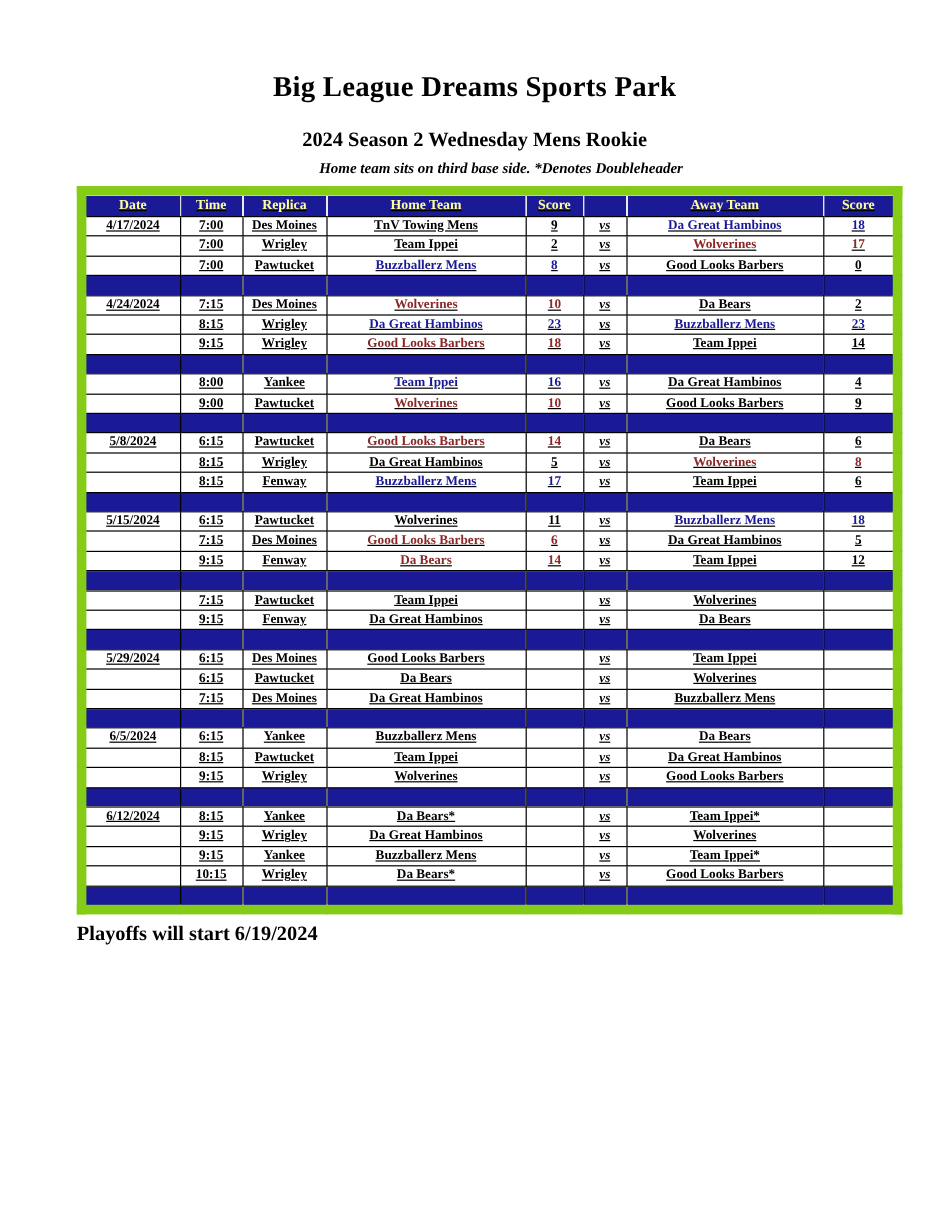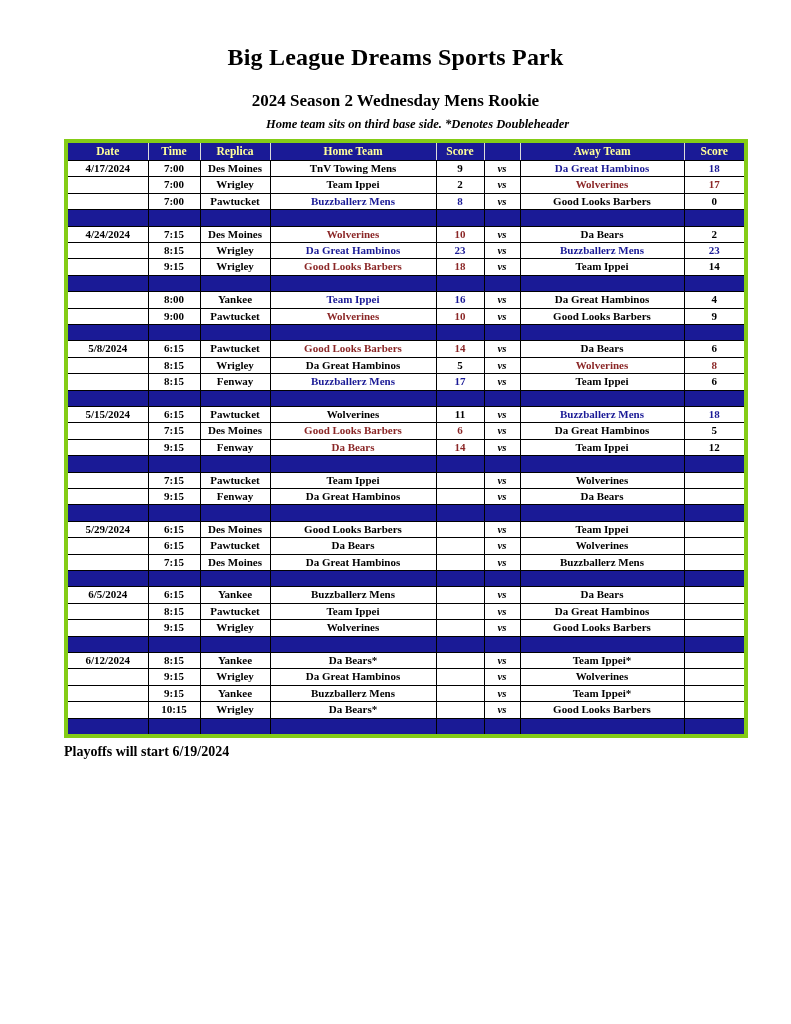--- a/index.html
+++ b/index.html
@@ -3,33 +3,34 @@
 <meta charset="utf-8">
 <style>
   html,body { margin:0; padding:0; background:#ffffff; }
   .page {
     width:791px; height:1024px; position:relative;
     background:#ffffff; overflow:hidden;
     font-family:"Liberation Serif", serif;
     color:#000;
   }
   .title {
-    margin:0; padding-top:44px;
+    margin:0; padding-top:60px;
     text-align:center; font-size:24px; font-weight:bold; letter-spacing:0.2px;
   }
   .subtitle {
     margin:20px 0 0; text-align:center; font-size:17px; font-weight:bold;
   }
   .note {
     margin-top:6px; text-align:center; font-size:12.5px; font-weight:bold; font-style:italic;padding-left:44px;
   }
   table.sched {
     margin:7px 0 0 64px; width:680px;
     border-collapse:collapse; table-layout:fixed;
-    border:4px solid #84cc16;
+    border:8px solid #84cc16;
+    text-decoration:underline;
   }
   table.sched th, table.sched td {
     border:1px solid #000;
     padding:0; text-align:center; vertical-align:middle;
     font-weight:bold; font-size:11px; line-height:15.4px; height:15.4px;
     overflow:hidden; white-space:nowrap;
     background:#ffffff;
   }
   table.sched thead th {
     background:var(--navy); color:var(--hdrtext);
@@ -39,21 +40,21 @@
   }
   table.sched thead th:first-child { border-left:2px solid #000; }
   table.sched thead th:last-child  { border-right:2px solid #000; }
   tr.sep td { background:var(--navy); }
   td.hl { background:var(--yellow); }
   td.c-navy   { color:var(--navy); }
   td.c-maroon { color:var(--maroon); }
   td.vs { font-style:italic; font-size:10px; }
   .footer {
     margin:6px 0 0 64px;
-    font-size:14px; font-weight:bold;
+    font-size:17px; font-weight:bold;
   }
 </style>
 </head>
 <body>
 
 <div class="page" style="--navy: #1a1a96; --yellow: #ffff00; --hdrtext: #ffff99; --maroon: #8b2727;">
   <h1 class="title">Big League Dreams Sports Park</h1>
   <h2 class="subtitle">2024 Season 2 Wednesday Mens Rookie</h2>
   <div class="note">Home team sits on third base side.  *Denotes Doubleheader</div>
 

